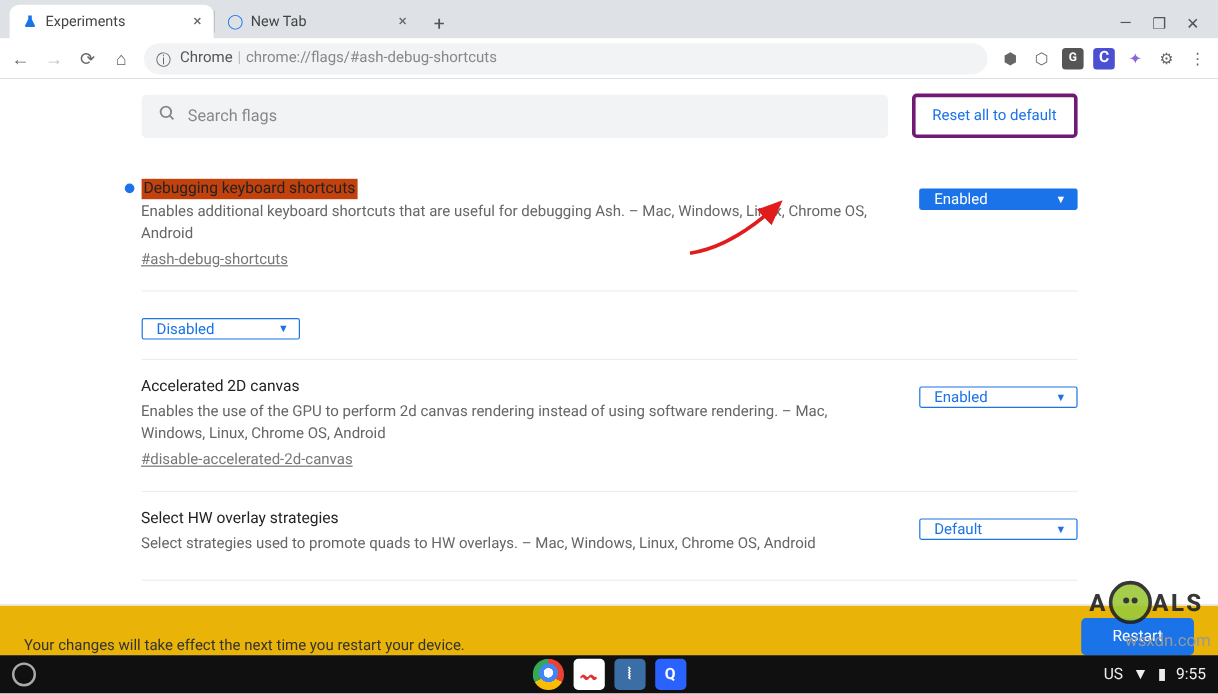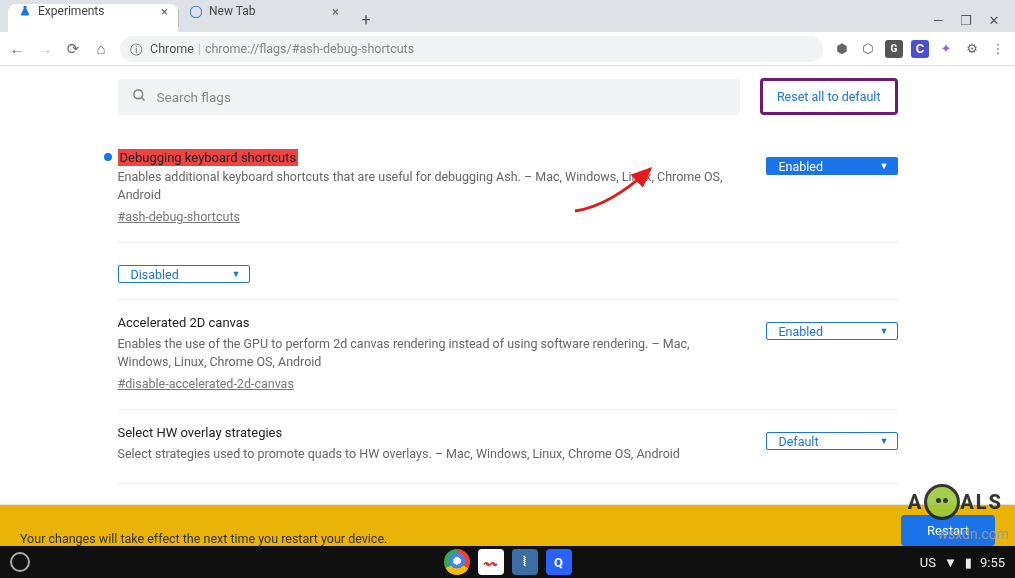--- a/index.html
+++ b/index.html
@@ -1,20 +1,20 @@
 <!DOCTYPE html>
 <html><head>
 <meta charset="utf-8">
 <style>
 * { box-sizing: border-box; margin: 0; padding: 0; font-family: "Roboto", "Segoe UI", Arial, sans-serif; }
 body { background: #fff; width: 1015px; height: 578px; overflow: hidden; position: relative; }
 
 
 .tab-strip { height: 32px; background: #dee1e6; display: flex; align-items: flex-end; padding: 0 8px; }
-.tab { display: flex; gap: 6px; height: 28px; padding: 0 10px; font-size: 12px; color: #444; border-radius: 8px 8px 0 0; min-width: 170px; position: relative; }
+.tab { display: flex; align-items: center; gap: 6px; height: 28px; padding: 0 10px; font-size: 12px; color: #444; border-radius: 8px 8px 0 0; min-width: 170px; position: relative; }
 .tab.active { background: #fff; }
 .tab .favicon { width: 14px; height: 14px; display:flex; align-items:center; justify-content:center; color:#1a73e8;}
 .tab .close { margin-left: auto; font-size: 13px; color:#666; cursor:pointer;}
 .tab-sep { width:1px; height:18px; background:#bbb; margin-bottom:5px;}
 .new-tab { width:26px; height:26px; display:flex; align-items:center; justify-content:center; font-size:16px; color:#555; margin-left:4px; cursor:pointer;}
 .window-controls { margin-left:auto; display:flex; gap:14px; padding-right:6px; padding-bottom:4px; color:#555;}
 .window-controls span { width:14px; text-align:center; cursor:pointer; font-size:13px;}
 
 .toolbar { height: 34px; background:#fff; display:flex; align-items:center; padding:0 8px; gap:10px; border-bottom:1px solid #e0e0e0;}
 .navbtn { width:18px; height:18px; display:flex; align-items:center; justify-content:center; color:#666; font-size:15px; cursor:pointer;}
@@ -36,21 +36,21 @@
 .reset-btn { border:3px solid #701a75; background:#fff; color:#1a73e8; font-size:12.5px; padding:8px 14px; border-radius:4px; cursor:pointer;}
 
 .flags { max-width:780px; margin:0 auto; }
 .flag { display:flex; padding:14px 0 16px; border-bottom:1px solid #eee; gap:20px;}
 .flag-text { flex:1; font-size:12.5px; color:#555; line-height:1.45;}
 .flag-title { color:#222; font-size:13px; margin-bottom:2px;}
 .flag-desc { color:#666; margin-bottom:4px;}
 .flag-hash { color:#777; text-decoration:underline; cursor:pointer;}
 .flag.highlighted { position:relative; }
 .flag.highlighted::before { content:""; position:absolute; left:-14px; top:18px; width:8px; height:8px; background:#1a73e8; border-radius:50%;}
-.flag.highlighted .flag-title { background:#ef4444; display:inline; padding:1px 2px;}
+.flag.highlighted .flag-title { background:#c2410c; display:inline; padding:1px 2px;}
 
 .flag-select { width:132px; height:18px; border:1px solid #1a73e8; background:#fff; color:#1a73e8; font-size:12.5px; border-radius:2px; display:flex; align-items:center; justify-content:space-between; padding:0 8px 0 12px; cursor:pointer; align-self:flex-start; margin-top:8px;}
 .flag-select.filled { background:#1a73e8; color:#fff;}
 .flag-select .caret { font-size:9px;}
 
 
 .arrow { position:absolute; left:570px; top:95px; pointer-events:none;}
 .arrow svg { overflow:visible;}
 
 

